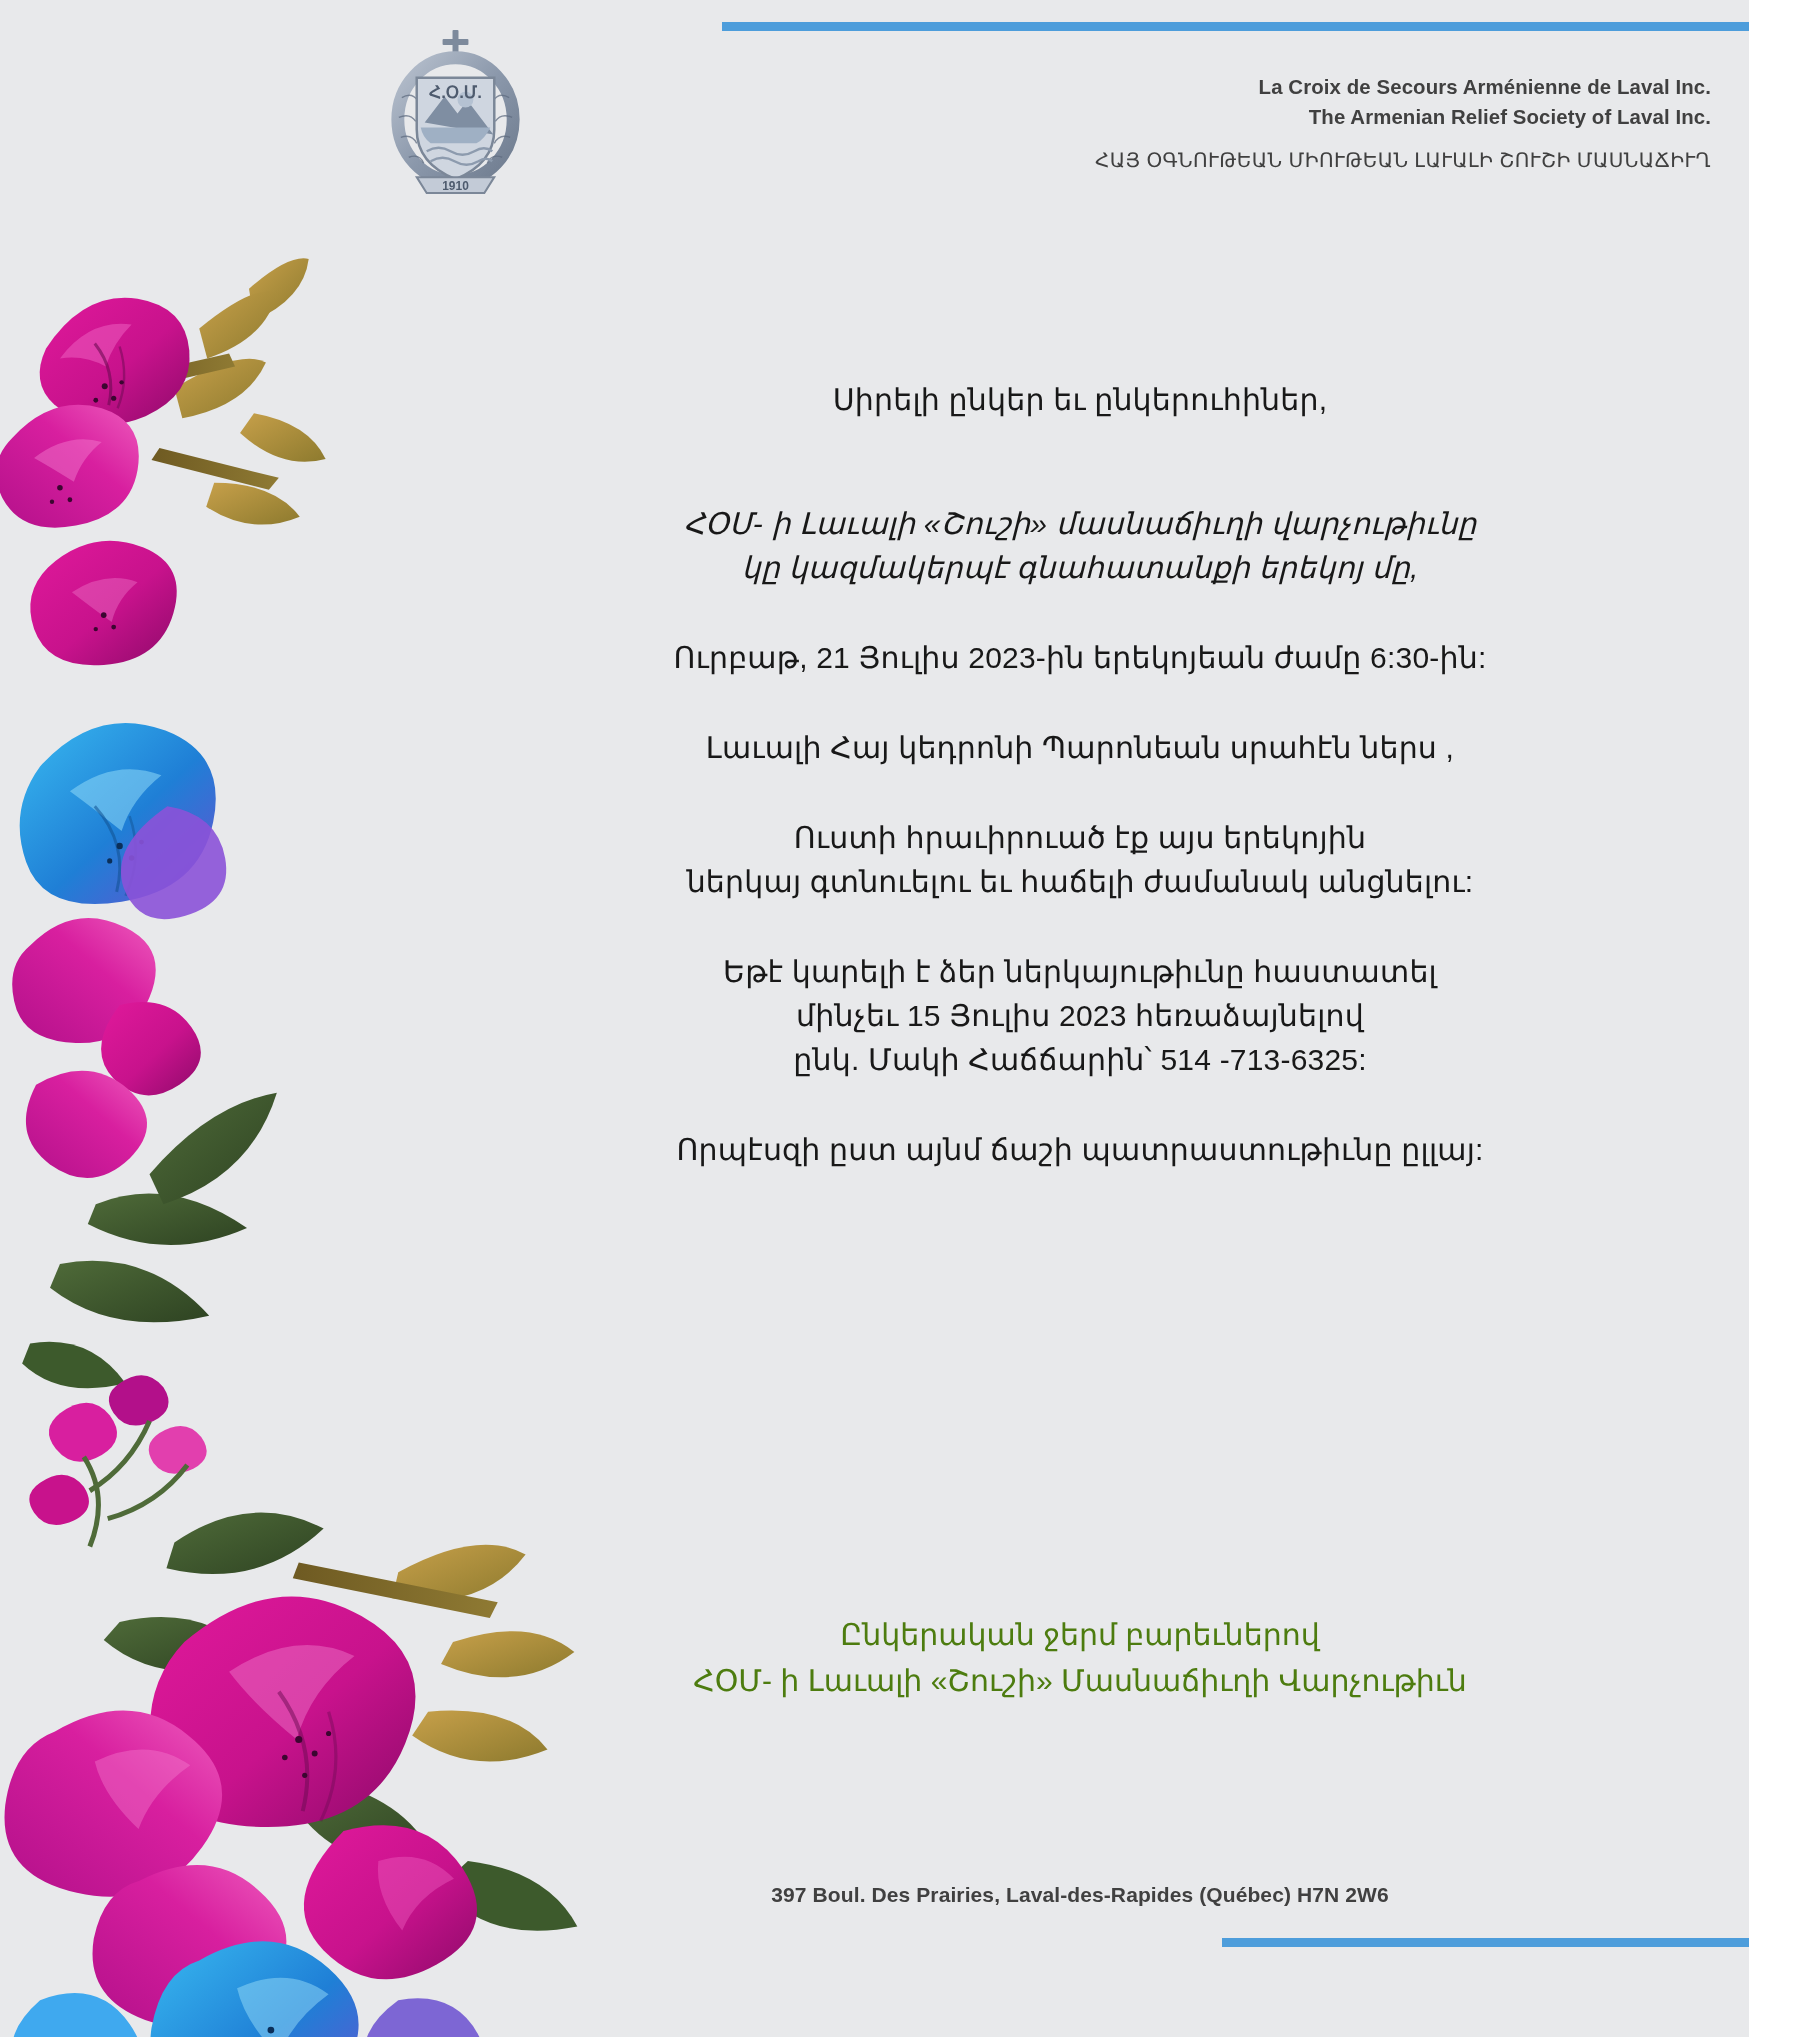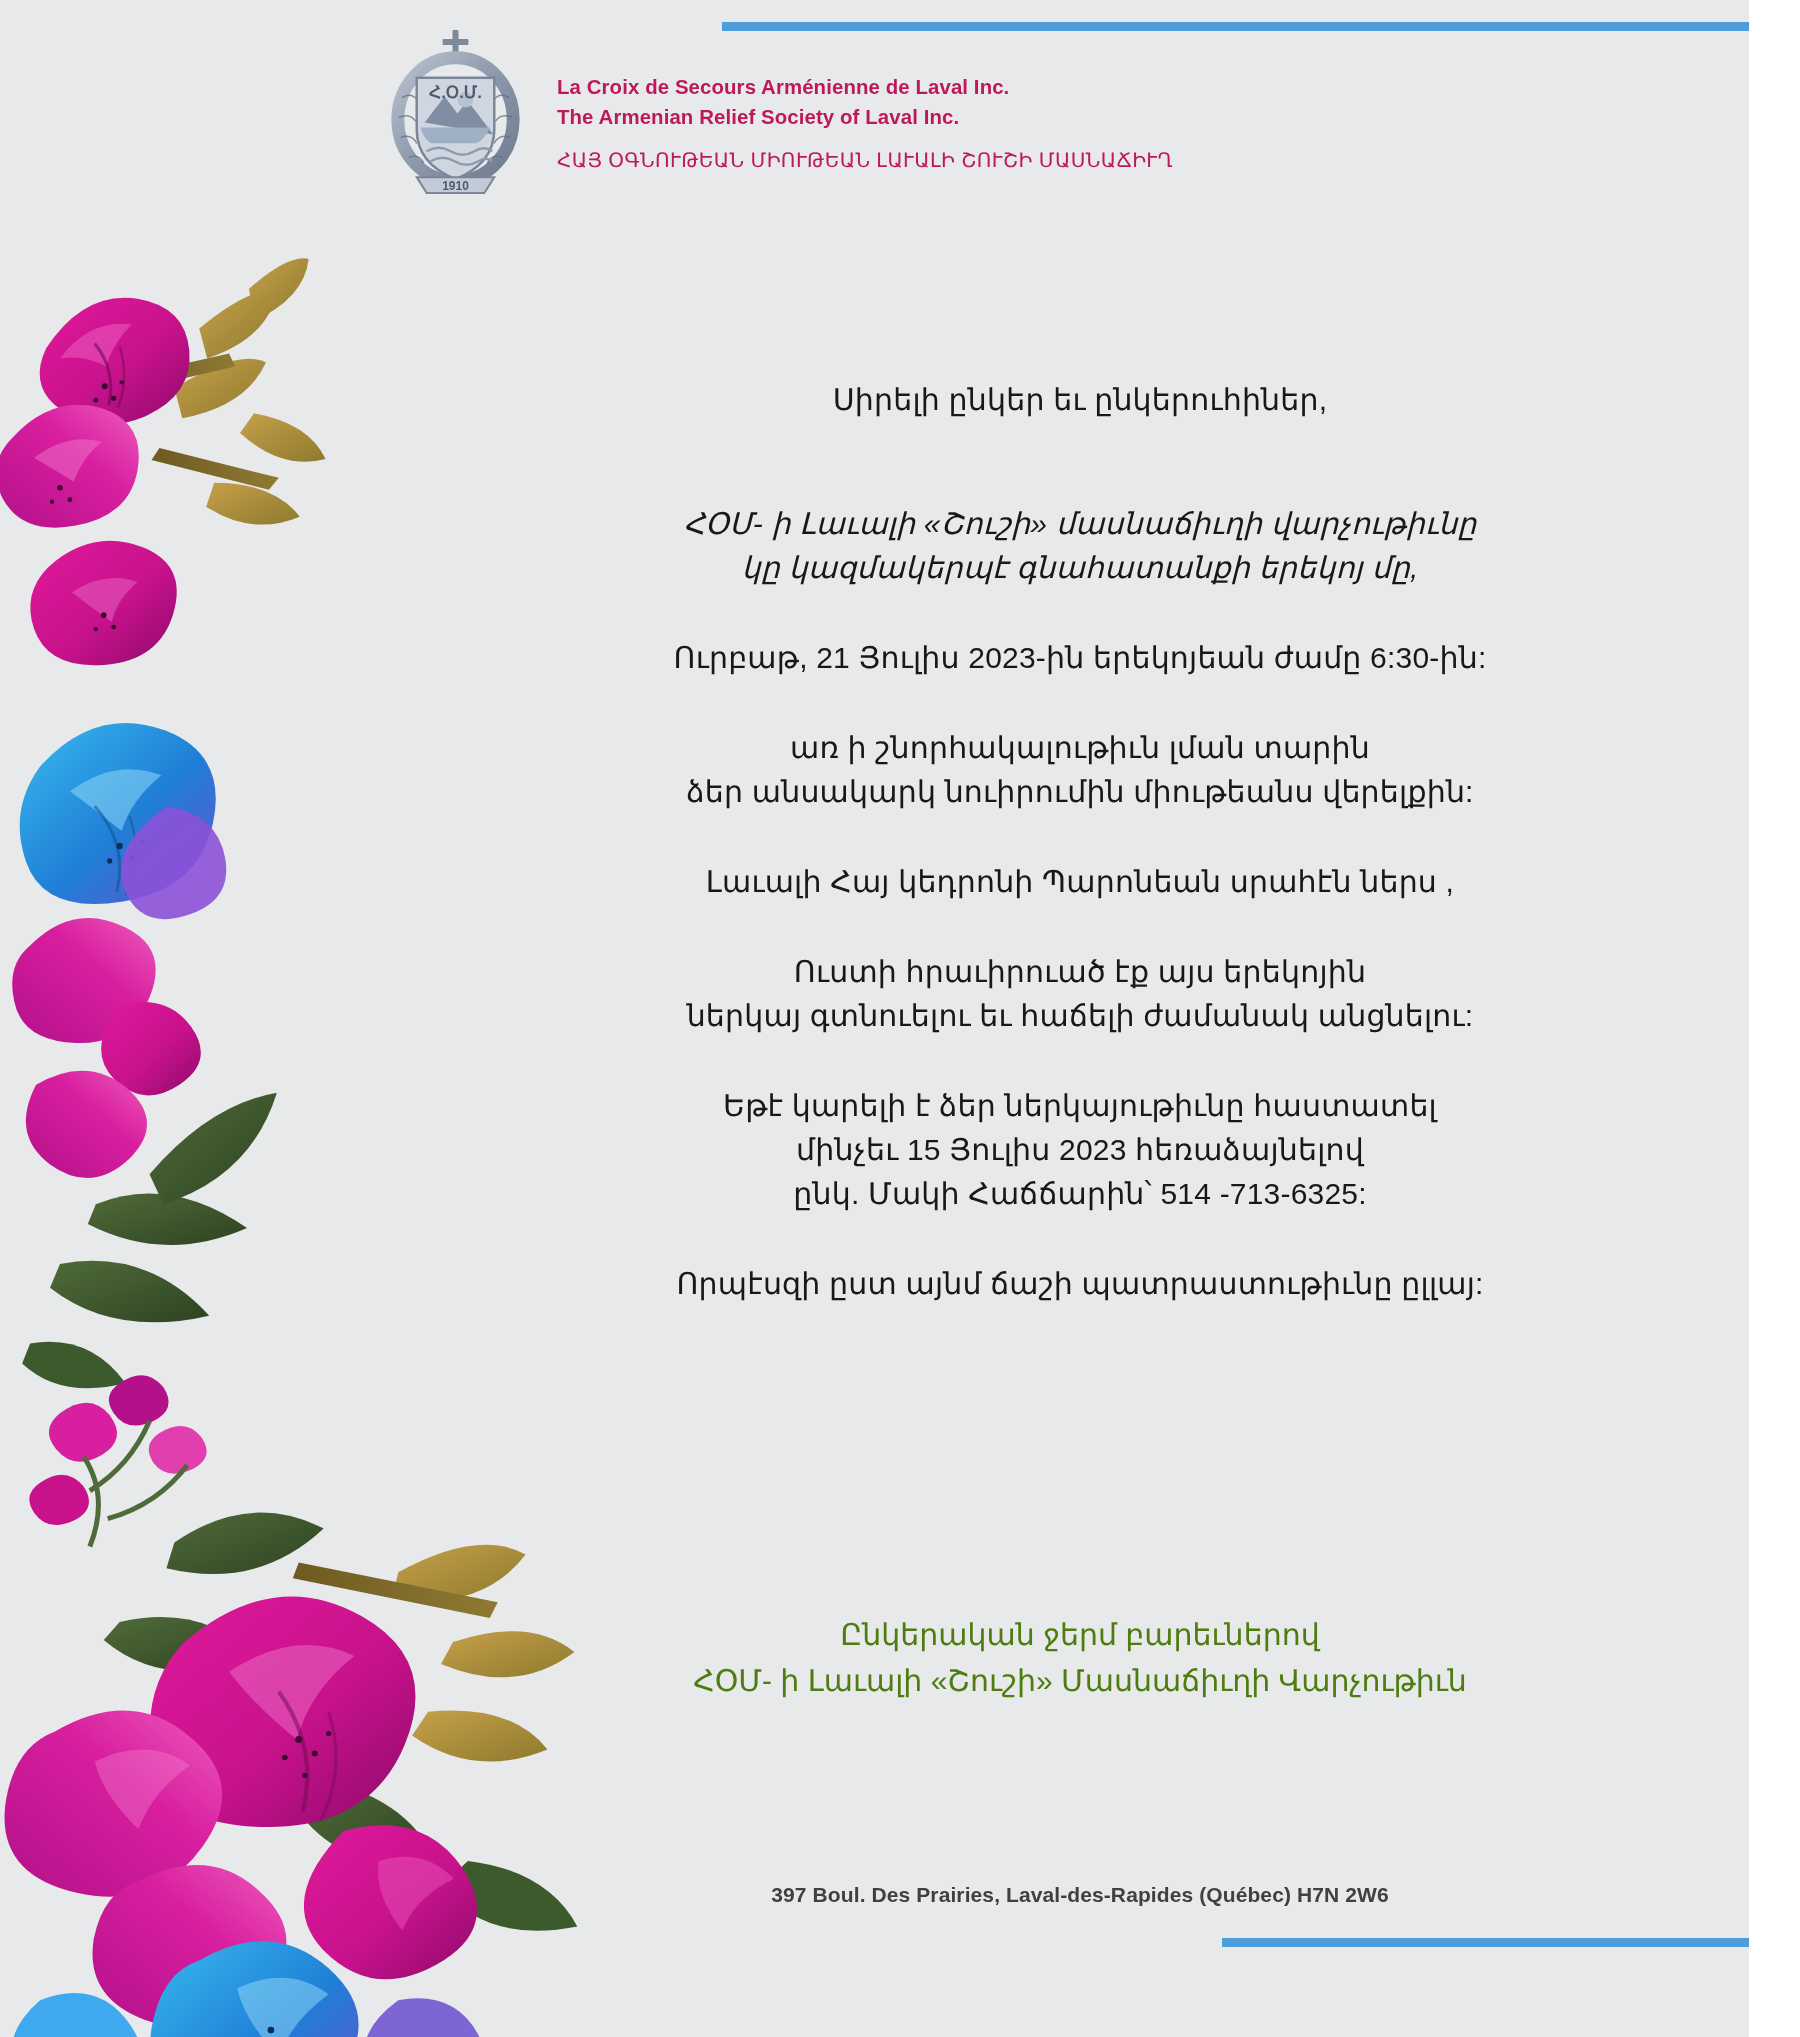--- a/index.html
+++ b/index.html
@@ -46,22 +46,22 @@
     height: 9px;
     background: #4d9ddb;
   }
 
   
   .header-texts {
     position: absolute;
     left: 557px;
     top: 72px;
     width: 1154px;
-    text-align: left;
-    color: #be185d;
+    text-align: right;
+    color: #404040;
   }
   .header-line-1, .header-line-2 {
     font-size: 20.4px;
     font-weight: bold;
     line-height: 30px;
     letter-spacing: 0.1px;
   }
   .header-line-3 {
     font-size: 20px;
     font-weight: normal;
@@ -201,22 +201,20 @@
     <div class="header-line-1">La Croix de Secours Arménienne de Laval Inc.</div>
     <div class="header-line-2">The Armenian Relief Society of Laval Inc.</div>
     <div class="header-line-3">ՀԱՅ ՕԳՆՈՒԹԵԱՆ ՄԻՈՒԹԵԱՆ ԼԱՒԱԼԻ ՇՈՒՇԻ ՄԱՍՆԱՃԻՒՂ</div>
   </div>
 
   <div class="body-text">
     <p class="para first">Սիրելի ընկեր եւ ընկերուհիներ,</p>
     <p class="para" style="white-space: pre-line; font-style: italic;">ՀՕՄ- ի Լաւալի «Շուշի» մասնաճիւղի վարչութիւնը
 կը կազմակերպէ գնահատանքի երեկոյ մը,</p>
     <p class="para">Ուրբաթ, 21 Յուլիս 2023-ին երեկոյեան ժամը  6:30-ին:</p>
-    <p class="para" style="white-space: pre-line;">առ ի շնորհակալութիւն լման տարին
-ձեր անսակարկ նուիրումին միութեանս վերելքին:</p>
     <p class="para">Լաւալի Հայ կեդրոնի Պարոնեան սրահէն ներս ,</p>
     <p class="para" style="white-space: pre-line;">Ուստի հրաւիրուած էք այս երեկոյին
 ներկայ գտնուելու եւ հաճելի ժամանակ անցնելու:</p>
     <p class="para" style="white-space: pre-line;">Եթէ կարելի է ձեր ներկայութիւնը հաստատել
 մինչեւ  15 Յուլիս 2023  հեռաձայնելով
 ընկ. Մակի Հաճճարին՝ 514 -713-6325:</p>
     <p class="para">Որպէսզի ըստ այնմ ճաշի պատրաստութիւնը ըլլայ:</p>
   </div>
 
   <div class="signature">

